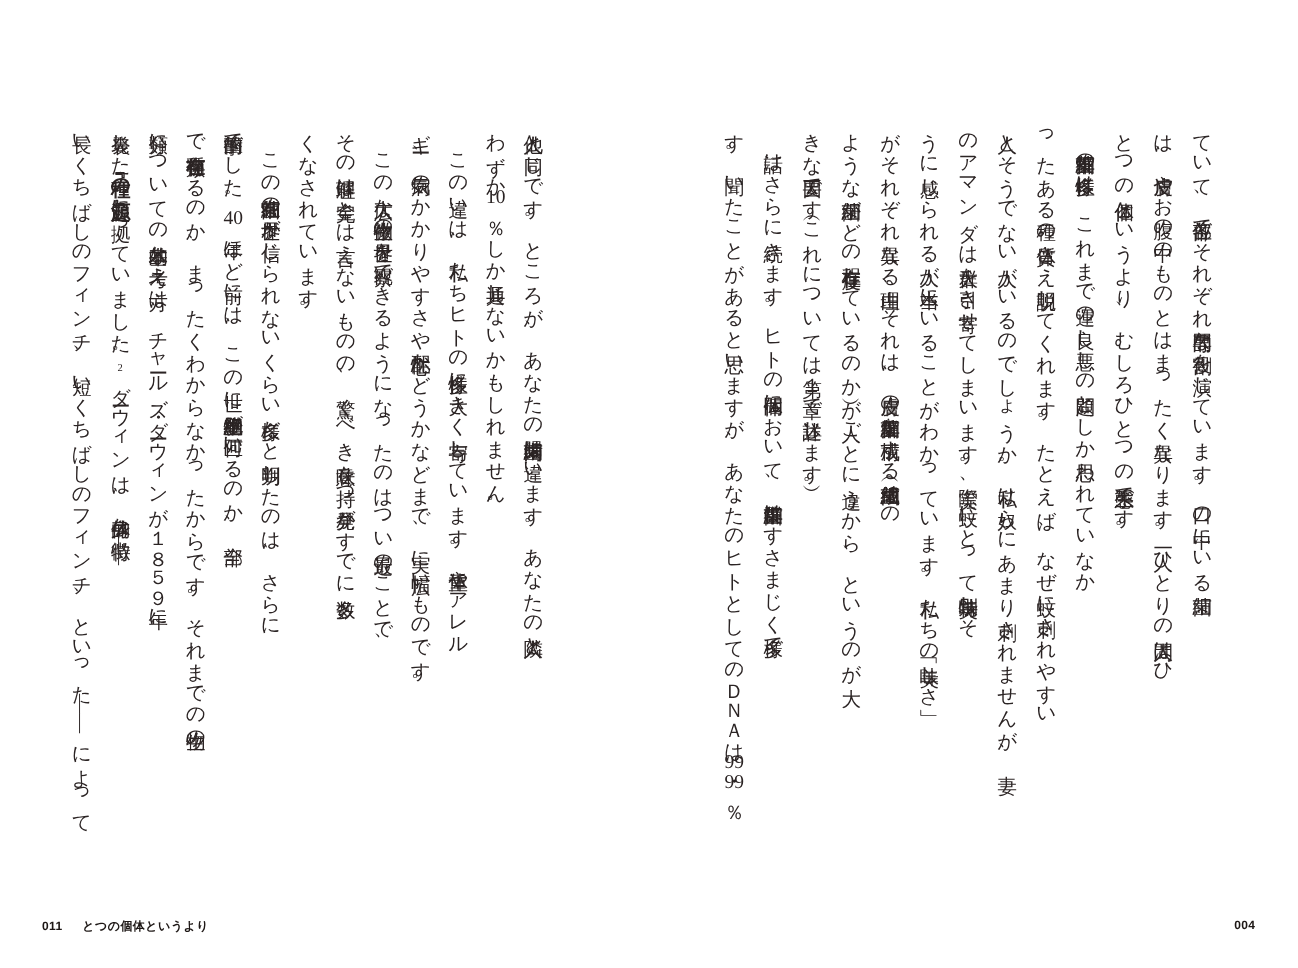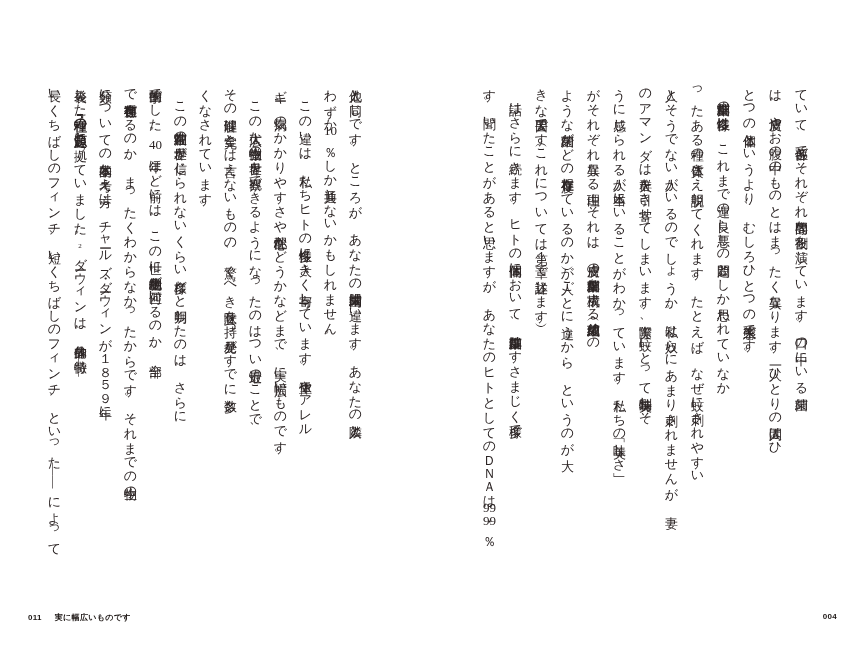--- a/index.html
+++ b/index.html
@@ -98,17 +98,17 @@
         <p>くなされています。</p>
         <p>　この常在細菌の世界が信じられないくらい多様だと判明したのは、さらに</p>
         <p>衝撃的でした。<span class="tcy">40</span>年ほど前には、この世に単細胞生物が何匹いるのか、全部</p>
         <p>で何種類存在するのか、まったくわからなかったからです。それまでの生物の</p>
         <p>分類についての基本的な考え方は、チャールズ・ダーウィンが１８５９年に</p>
         <p>発表した<span class="seg-bold">『種の起源』</span>に拠っていました。<span class="note-sup">2</span>ダーウィンは、身体的な特徴――</p>
         <p>長いくちばしのフィンチ、短いくちばしのフィンチ、といった――によって</p>
       </div>
     <div class="folio folio-left">
       <span>011</span>
-      <span>実に幅広いものです</span>
+      <span>とつの個体というより</span>
     </div>
   </section>
 
 </div>
 
 </body></html>

